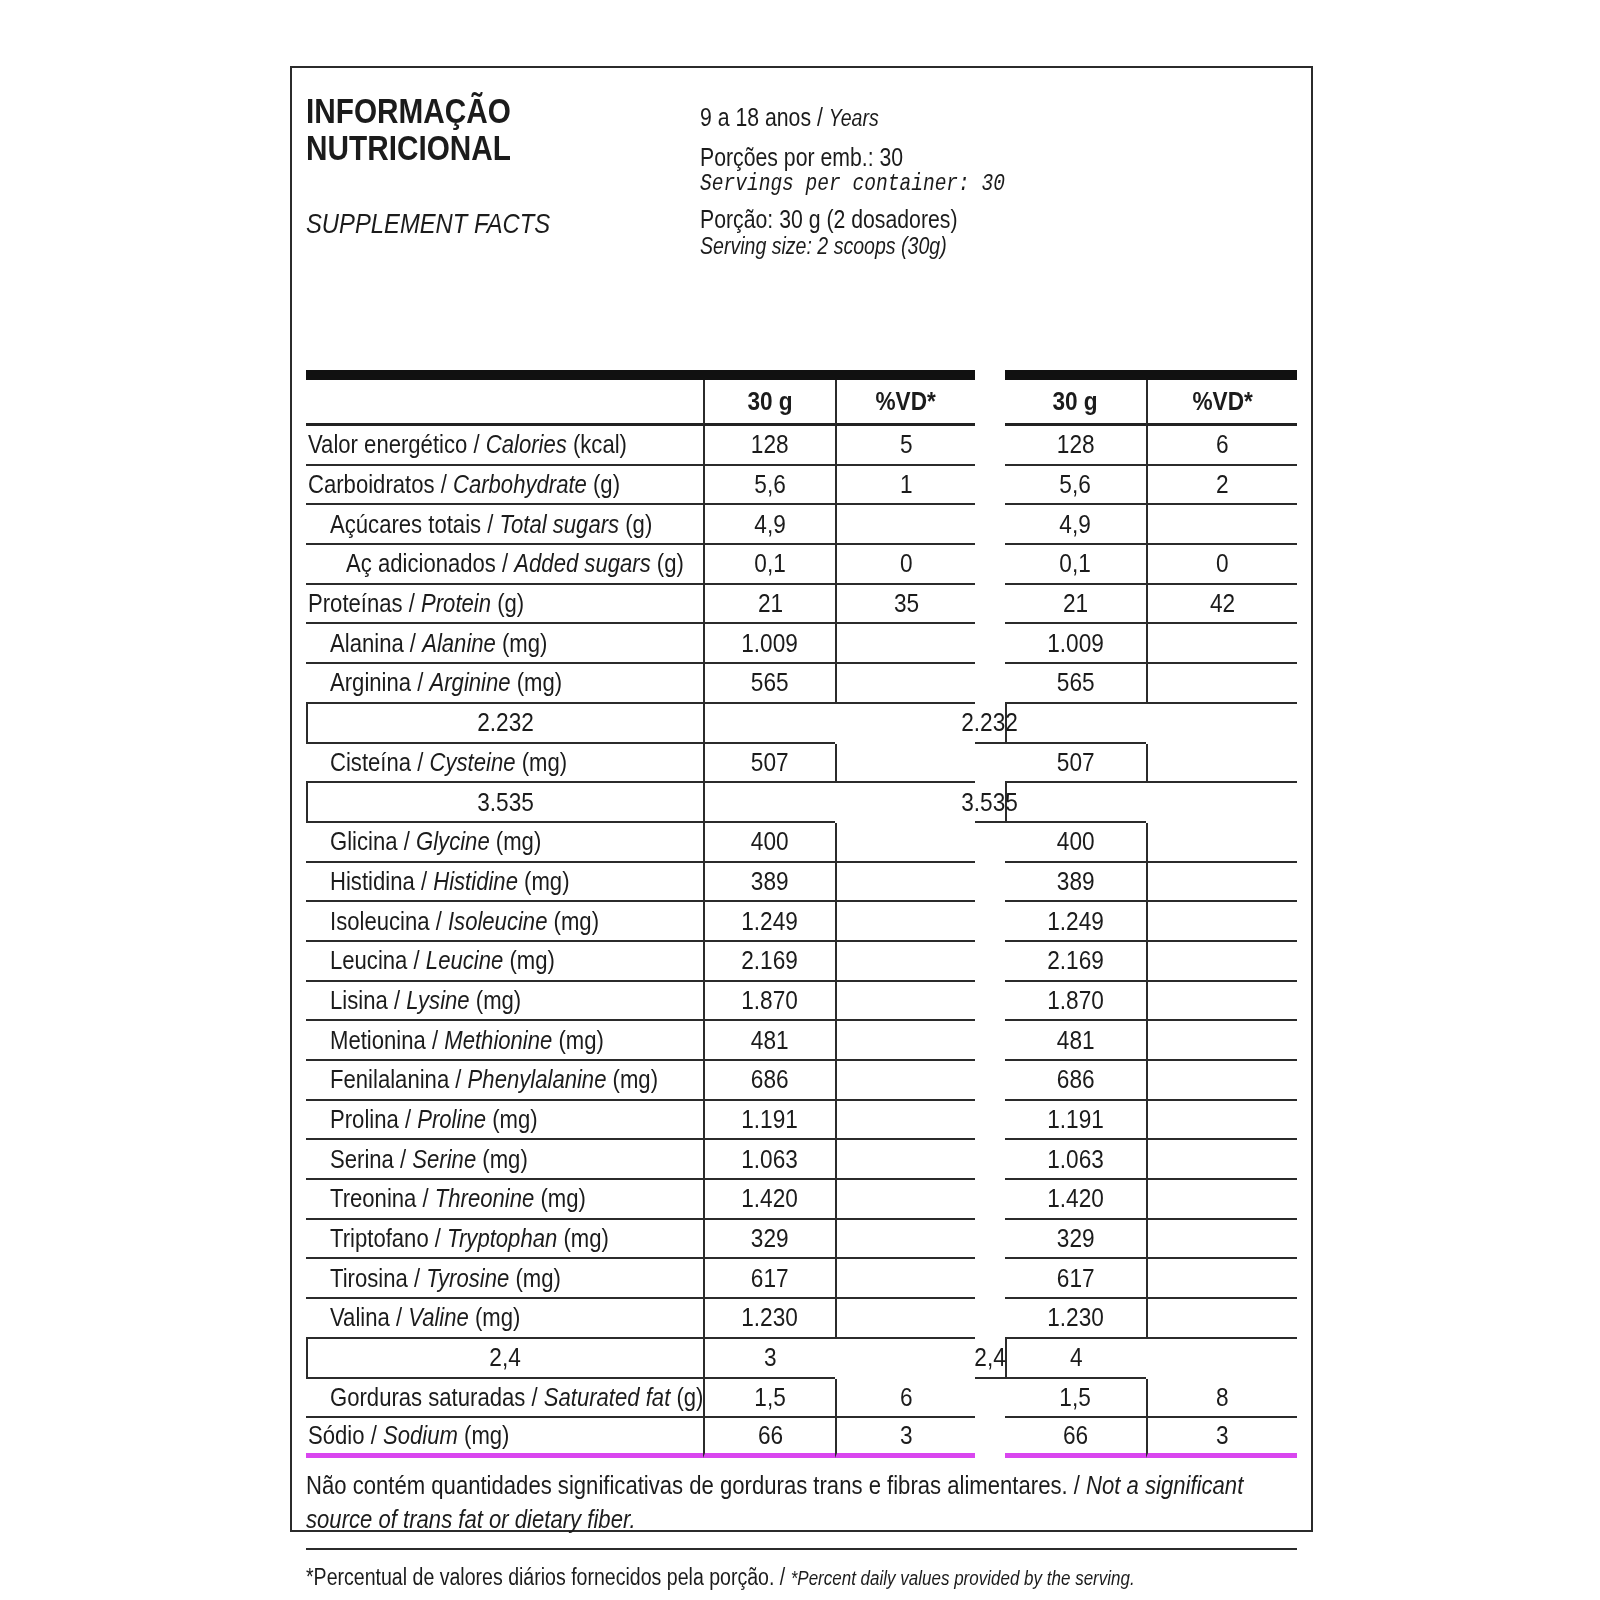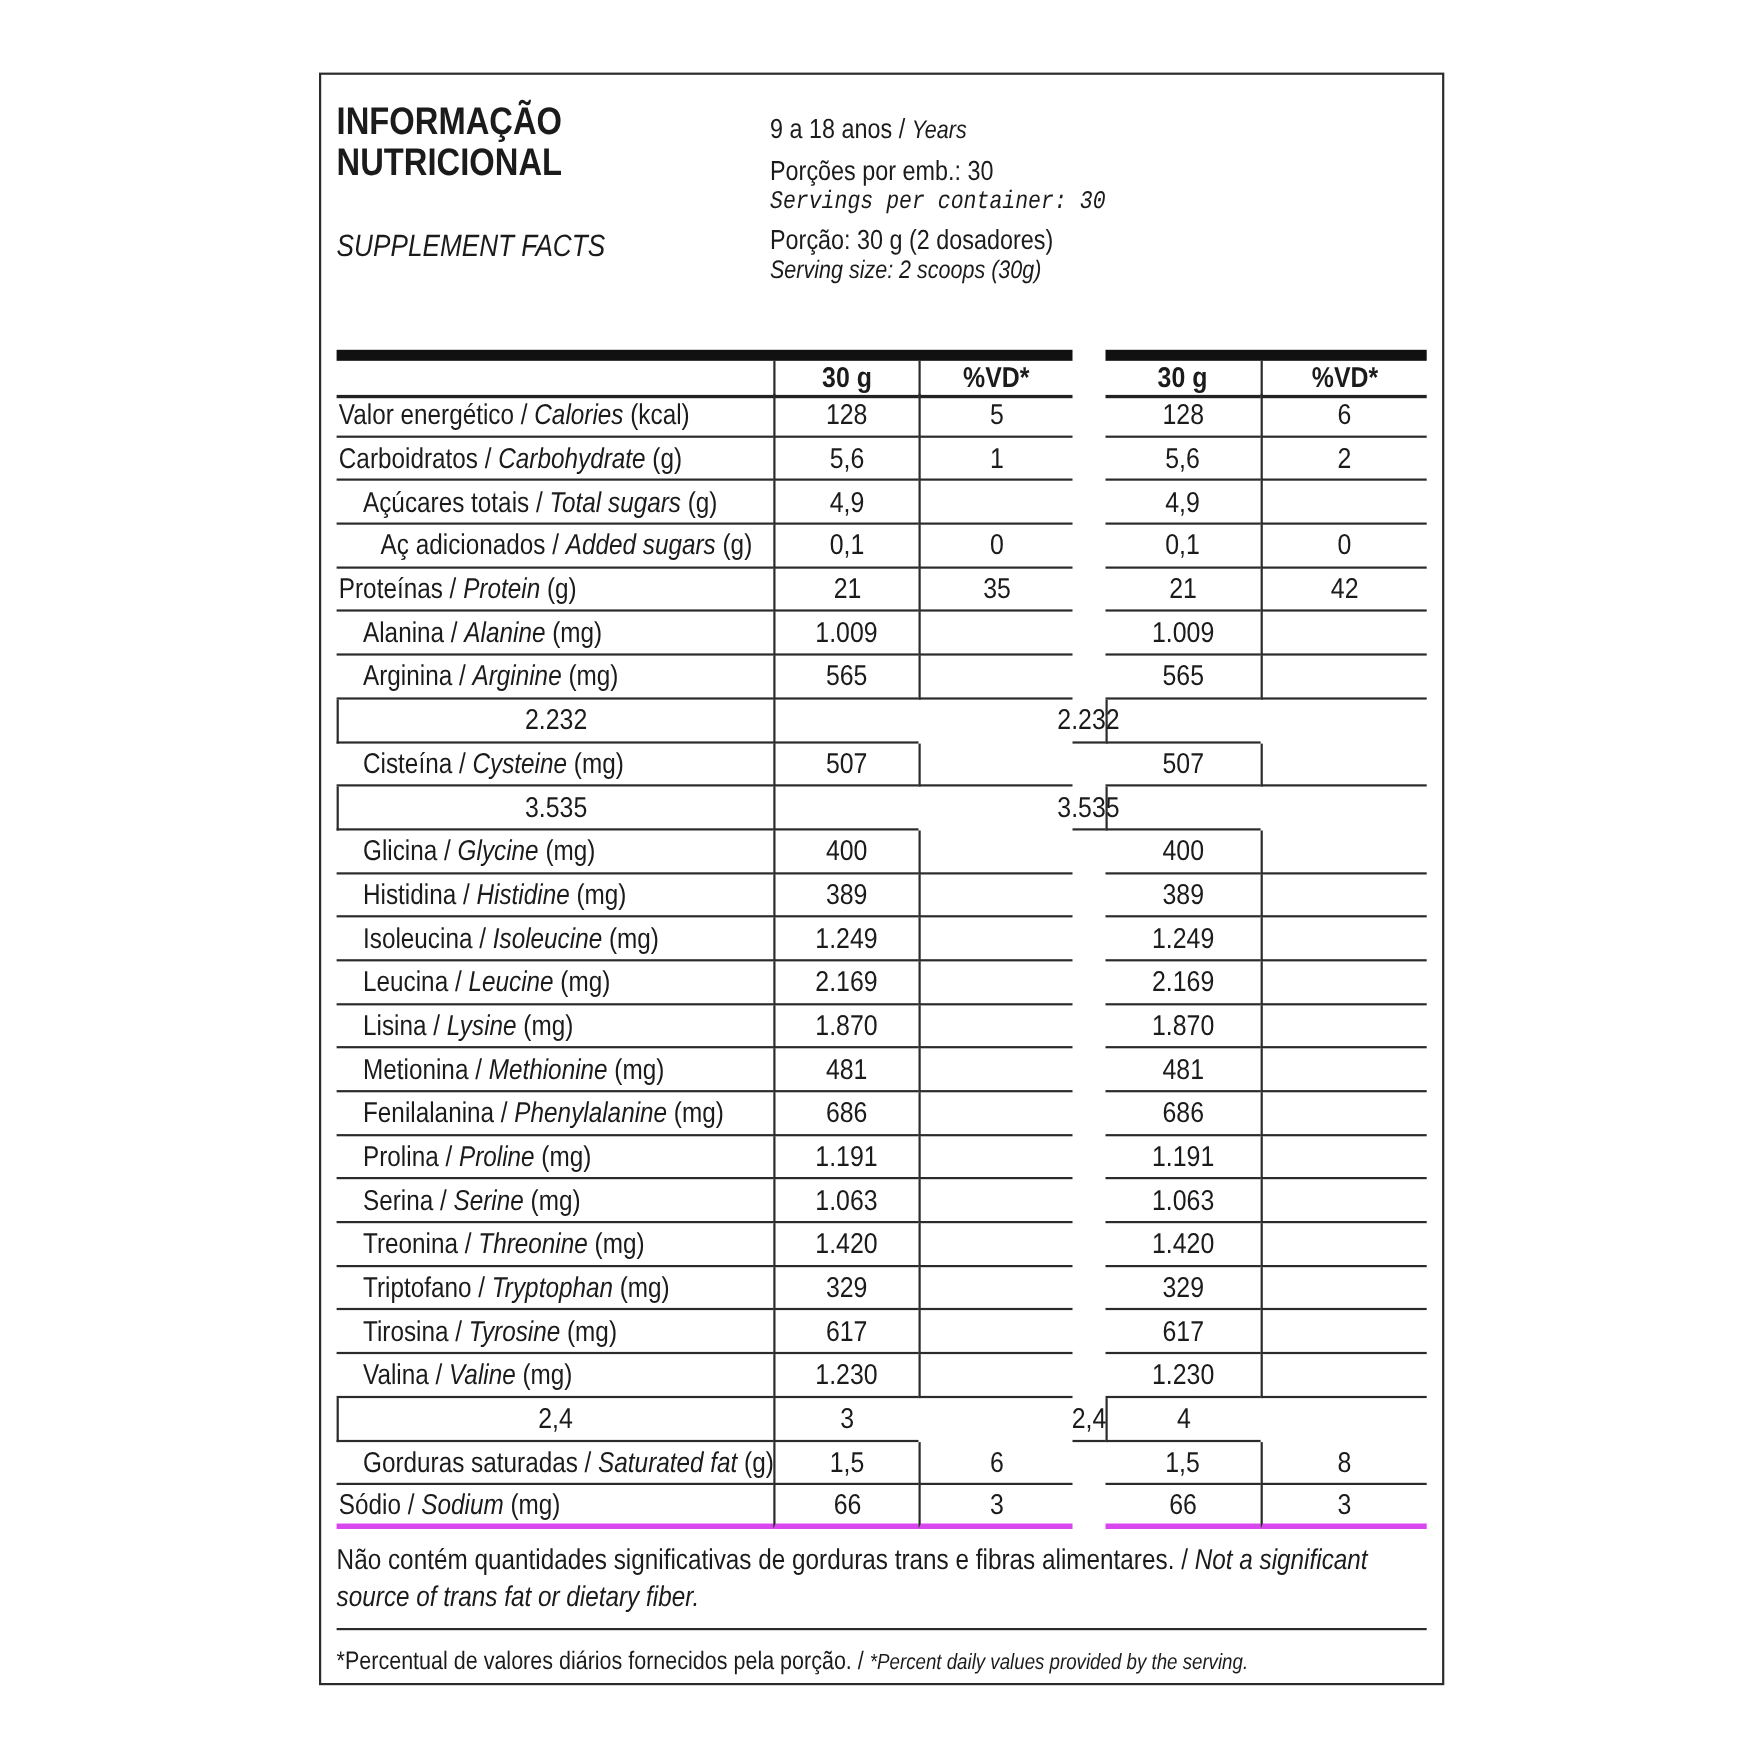--- a/index.html
+++ b/index.html
@@ -24,41 +24,41 @@
     left: 290px;
     top: 66px;
     width: 1023px;
     height: 1466px;
     border: 2px solid #2b2b2b;
     box-sizing: border-box;
     padding: 0 14px;
     background: #ffffff;
   }
   
-  .panel-header { position: relative; height: 250px; }
+  .panel-header { position: relative; height: 302px; }
   .title { position: absolute; left: 0px; top: 24px; font-weight: bold; font-size: 35px; line-height: 37px; }
   .title-line { display: block; transform: scaleX(0.85); transform-origin: 0 0; white-space: nowrap; }
   .subtitle { position: absolute; left: 0px; top: 140px; font-style: italic; font-size: 28px; text-align: right; }
   .cx  { display: inline-block; transform: scaleX(0.85); transform-origin: 0 50%; white-space: nowrap; }
   .cxc { display: inline-block; transform: scaleX(0.87); transform-origin: 50% 50%; white-space: nowrap; }
   .serving { position: absolute; left: 394px; top: 36px; font-size: 25px; line-height: 27px; }
   .serving .sline { display: block; }
   .serving .it { font-style: italic; font-size: 23px; }
   .mb12 { margin-bottom: 12px; }
   .mb8  { margin-bottom: 8px; font-family: Liberation Mono, monospace; }
   
   .grid {
     display: grid;
     grid-template-columns: 397px 132px 140px 30px 141px 151px;
   }
   .bar-row { height: 10px; }
   .bar { background: #111111; height: 10px; }
   .bar-left  { grid-column: 1 / 4; }
   .bar-right { grid-column: 5 / 7; }
-  .head-row { height: 30px; }
+  .head-row { height: 46px; }
   .head-row .cell { border-bottom: 3px solid #222222; }
   .trow { height: 39.7px; }
   .cell {
     display: flex;
     align-items: center;
     border-bottom: 2px solid #2b2b2b;
     box-sizing: border-box;
     font-size: 26px;
     overflow: visible;
   }

